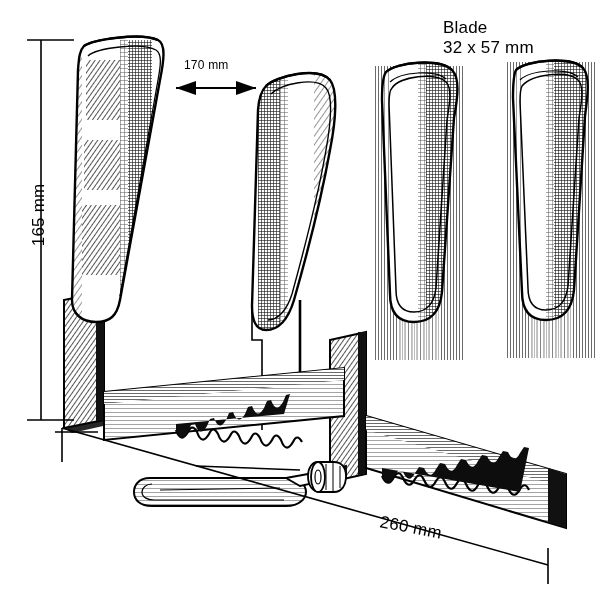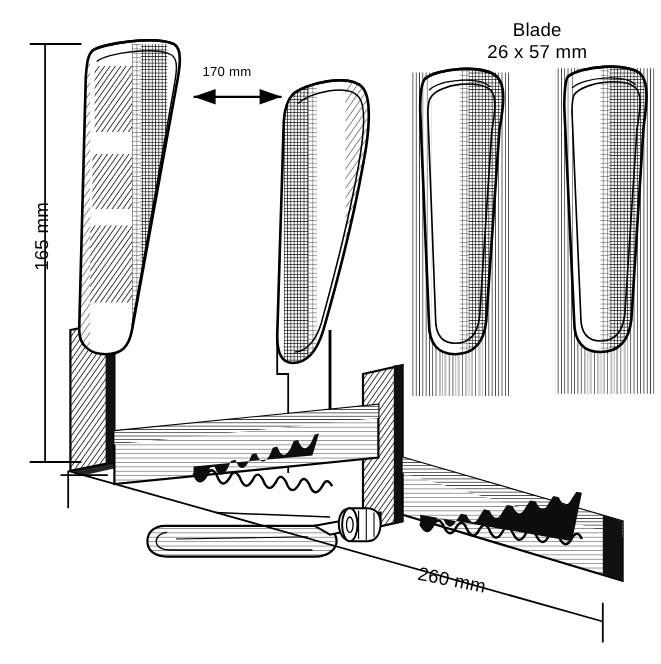--- a/index.html
+++ b/index.html
@@ -13,21 +13,21 @@
   #stage{position:relative;width:601px;height:604px;background:#ffffff;}
   #art{position:absolute;left:0;top:0;width:601px;height:604px;}
   .lbl{
     position:absolute;
     color:#000000;
     font-family:"Liberation Sans", sans-serif;
     white-space:pre;
     line-height:1.17;
     letter-spacing:0.2px;
   }
-  #blade-label{left:443px;top:18px;font-size:17px;text-align:center;}
+  #blade-label{left:443px;top:18px;font-size:17px;}
   #dim-170{left:184px;top:58px;font-size:12px;}
   #dim-165{left:-6px;top:205px;font-size:17px;
            transform:rotate(-90deg);transform-origin:50% 50%;width:90px;text-align:center;}
   #dim-260{left:380px;top:512px;font-size:17px;
            transform:rotate(11deg);transform-origin:0% 50%;}
 </style>
 </head>
 <body>
 
 <div id="stage">
@@ -260,21 +260,21 @@
     </g>
 
     <g stroke="#000" fill="none">
       <line x1="62" y1="428" x2="548" y2="565" stroke-width="1.6"></line>
       <line x1="62" y1="428" x2="62" y2="462" stroke-width="1.6"></line>
       <line x1="548" y1="548" x2="548" y2="584" stroke-width="1.6"></line>
       <line x1="55" y1="432" x2="98" y2="432" stroke-width="1.6"></line>
     </g>
   </svg>
 
-  <div class="lbl" id="blade-label"><span>Blade</span><br><span>26 x 57 mm</span></div>
+  <div class="lbl" id="blade-label"><span>Blade</span><br><span>32 x 57 mm</span></div>
 
   <div class="lbl" id="dim-170">170 mm</div>
 
   <div class="lbl" id="dim-165">165 mm</div>
 
   <div class="lbl" id="dim-260">260 mm</div>
 
 </div>
 
 </body></html>

